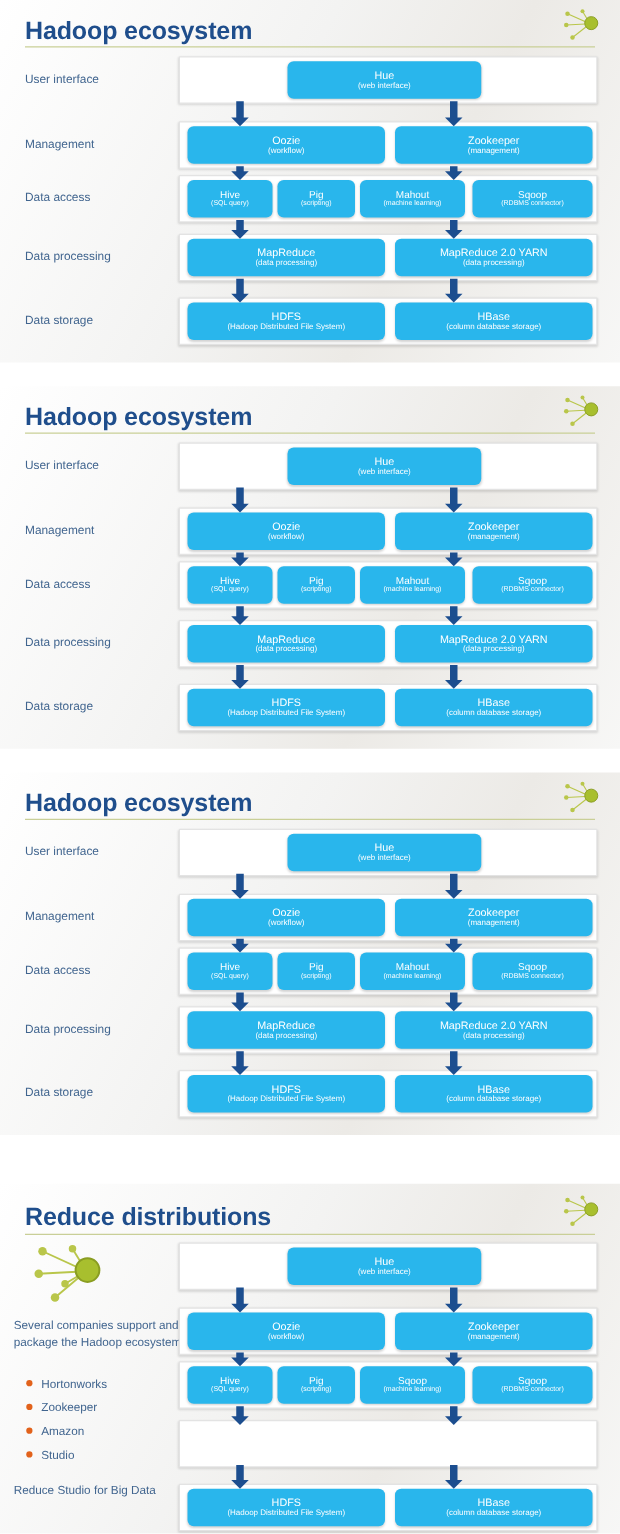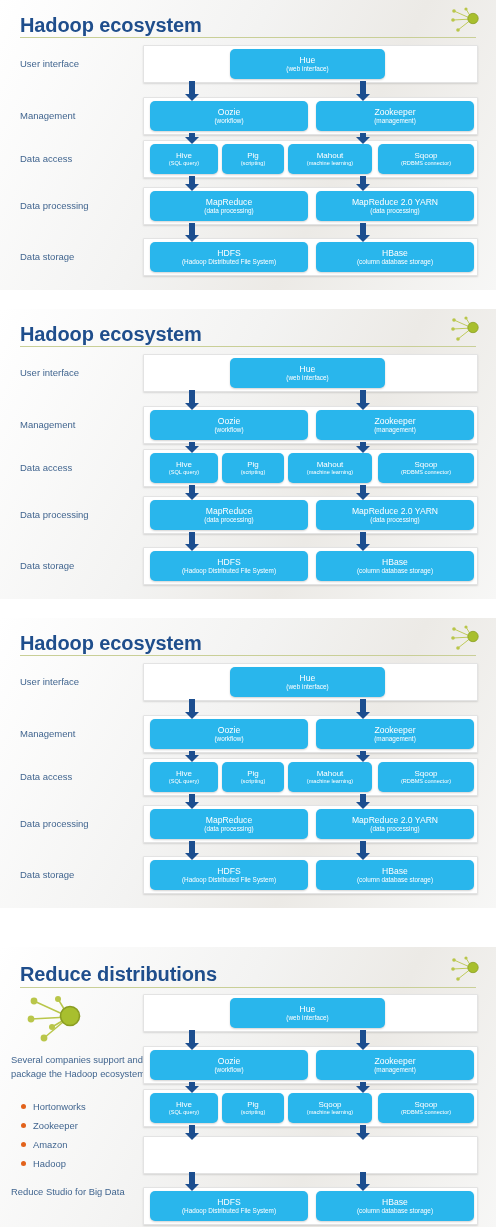--- a/index.html
+++ b/index.html
@@ -508,21 +508,21 @@
         </g>
         <circle cx="48" cy="25" r="9.5" fill="#a8bf2e" stroke="#8a9d22" stroke-width="1.6"></circle>
       </svg>
     </span>
 
     <div class="side-text" style="left:11px; top:106px;">Several companies support and package the Hadoop ecosystem:</div>
     <div class="bullets" style="left:11px; top:150px;">
       <div class="bullet">Hortonworks</div>
       <div class="bullet">Zookeeper</div>
       <div class="bullet">Amazon</div>
-      <div class="bullet">Hadoop</div>
+      <div class="bullet">Studio</div>
     </div>
     <div class="side-text" style="left:11px; top:1185px; top:238px; width:120px;">Reduce Studio for Big Data</div>
 
     <div class="diagram" id="d4">
         <div class="rowbox" style="left: 143px; top: 47px; width: 335px; height: 38px;"></div>
         <div class="node" style="left: 230px; width: 155px; top: 51px; height: 30px;">
           <div class="nm">Hue</div>
           <div class="sub">(web interface)</div>
         </div>
         <div class="arrow" style="left: 185px; top: 83px; height: 20px;">

